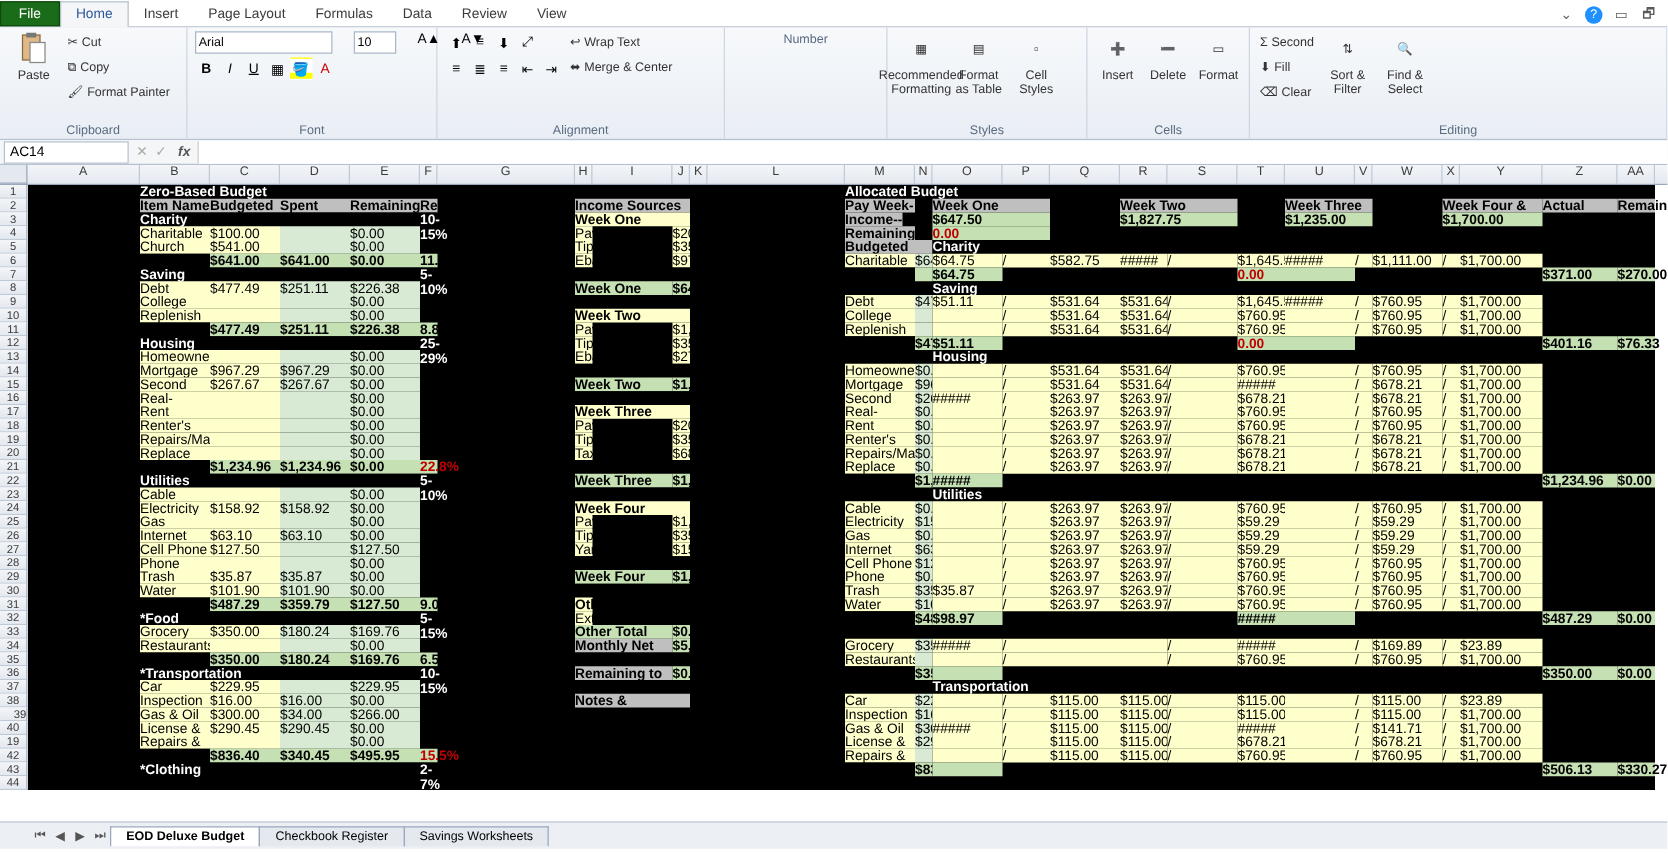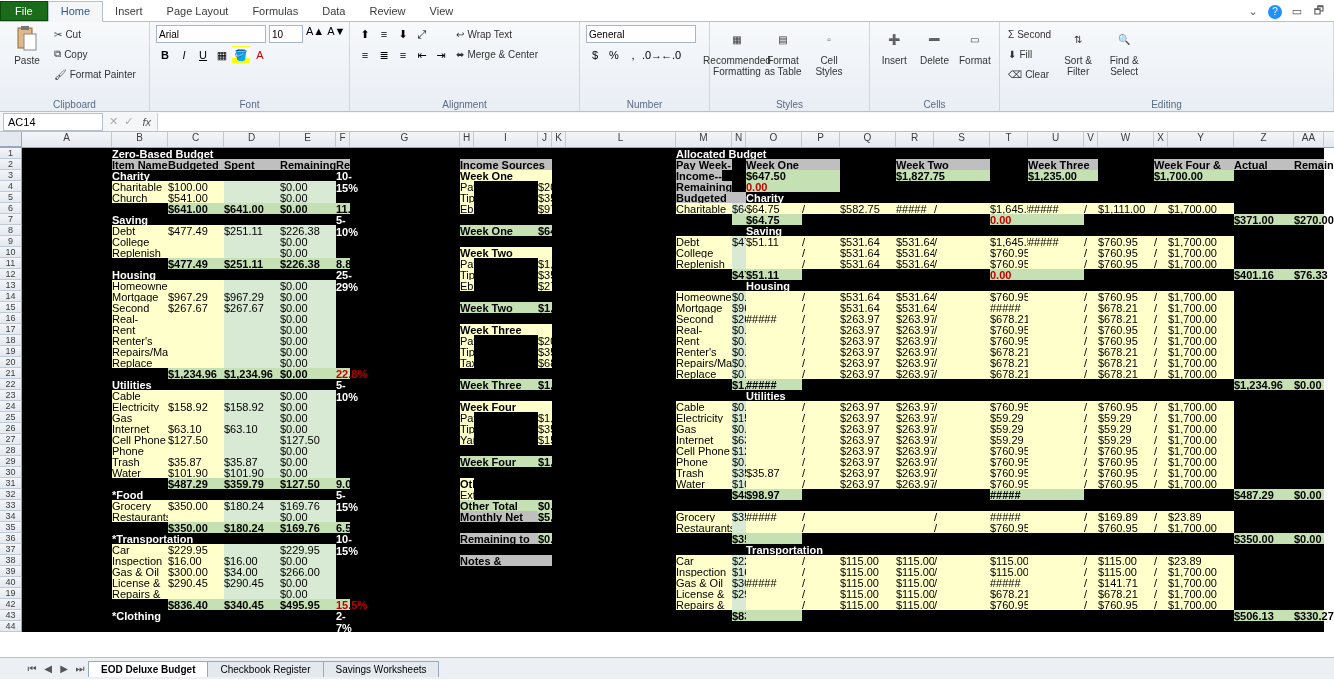--- a/index.html
+++ b/index.html
@@ -21,21 +21,21 @@
 .col3 { display: flex; flex-direction: column; gap: 2px; font-size: 10px; color:#333; }
 .col3 > div { display:flex; align-items:center; gap:3px; height:18px; padding:0 2px; }
 .ic { display:inline-flex; align-items:center; justify-content:center; }
 .sel { border:1px solid #aab6c7; background:#fff; height:18px; font-size:10px; padding:0 2px; }
 .btnrow { display:flex; gap:1px; }
 .btnrow > span { width:18px; height:18px; display:flex; align-items:center; justify-content:center; border:1px solid transparent; }
 
 
 .fbar { display:flex; align-items:center; border-bottom:1px solid #b6c1cf; height:20px; background:#f5f6f7; }
 .namebox { width:100px; border:1px solid #b6c1cf; background:#fff; height:18px; margin:0 3px; padding:0 4px; display:flex; align-items:center; }
-.fbar .fx { font-style:italic; color:#555; padding:0 6px; }
+.fbar .fx { font-style:italic; color:#555; padding:0 6px;font-weight:bold; }
 .fbar .formula { flex:1; border-left:1px solid #ccc; height:18px; padding:0 4px; background:#fff; }
 
 
 .grid-wrap { position:relative; height: 525px; overflow:hidden; background:#fff; }
 .colheads { display:flex; background:linear-gradient(#f3f5f8,#e4e9f0); border-bottom:1px solid #9aa8bb; height:16px; position:sticky; top:0; }
 .ch { border-right:1px solid #c0c9d6; text-align:center; font-size:10px; color:#3b3b3b; }
 .rowhead { background:linear-gradient(#f3f5f8,#e4e9f0); border-right:1px solid #9aa8bb; border-bottom:1px solid #c0c9d6; text-align:center; font-size:9px; color:#3b3b3b; width:22px; }
 .sheet { display:flex; }
 .rows { display:flex; flex-direction:column; }
 .cells { position:relative; flex:1; }
@@ -106,21 +106,21 @@
             <span class="ic">🖌</span>
             <span>Format Painter</span>
           </div>
       </div>
     </div>
     <div class="group-label">Clipboard</div>
   </div>
 
   <div class="group" style="width:200px">
     <div class="group-body" style="flex-direction:column;gap:3px;width:100%">
-      <div style="display:flex;gap:3px">
+      <div style="display:flex;gap:17px">
         <input class="sel" style="width: 110px;" value="Arial">
         <input class="sel" style="width: 34px;" value="10">
         <span>A▲</span>
         <span>A▼</span>
       </div>
       <div class="btnrow">
         <span style="font-weight:bold">B</span>
         <span style="font-style:italic">I</span>
         <span style="text-decoration:underline">U</span>
         <span>▦</span>
@@ -156,30 +156,20 @@
         <div>
             <span class="ic">⬌</span>
             <span>Merge &amp; Center</span>
           </div>
       </div>
     </div>
     <div class="group-label">Alignment</div>
   </div>
 
   <div class="group" style="width:130px">
-    <div class="group-body" style="flex-direction:column;gap:3px;width:100%">
-      <input class="sel" style="width: 110px;" value="General">
-      <div class="btnrow">
-        <span>$</span>
-        <span>%</span>
-        <span>,</span>
-        <span>.0→</span>
-        <span>←.0</span>
-      </div>
-    </div>
     <div class="group-label">Number</div>
   </div>
 
   <div class="group" style="width:160px">
     <div class="group-body">
       <div class="big-btn">
           <span class="ic">▦</span>
           <span style="text-align:center">Recommended Formatting</span>
         </div>
       <div class="big-btn">
@@ -313,21 +303,21 @@
         <div class="rowhead" style="height: 11px;">29</div>
         <div class="rowhead" style="height: 11px;">30</div>
         <div class="rowhead" style="height: 11px;">31</div>
         <div class="rowhead" style="height: 11px;">32</div>
         <div class="rowhead" style="height: 11px;">33</div>
         <div class="rowhead" style="height: 11px;">34</div>
         <div class="rowhead" style="height: 11px;">35</div>
         <div class="rowhead" style="height: 11px;">36</div>
         <div class="rowhead" style="height: 11px;">37</div>
         <div class="rowhead" style="height: 11px;">38</div>
-        <div class="rowhead" style="height: 11px;">39</div>
+        <div class="rowhead" style="height: 11px; text-align: right;">39</div>
         <div class="rowhead" style="height: 11px;">40</div>
         <div class="rowhead" style="height: 11px;">19</div>
         <div class="rowhead" style="height: 11px;">42</div>
         <div class="rowhead" style="height: 11px;">43</div>
         <div class="rowhead" style="height: 11px;">44</div>
       </div>
     <div class="cells" id="cells">
         <div class="c blk" style="position: absolute; left: 0px; top: 0px; width: 1302px; height: 484px;"></div>
         <div class="c sec" style="position: absolute; left: 90px; top: 0px; width: 238px; height: 11px;">Zero-Based Budget</div>
         <div class="c hdr" style="position: absolute; left: 90px; top: 11px; width: 56px; height: 11px;">Item Name</div>

